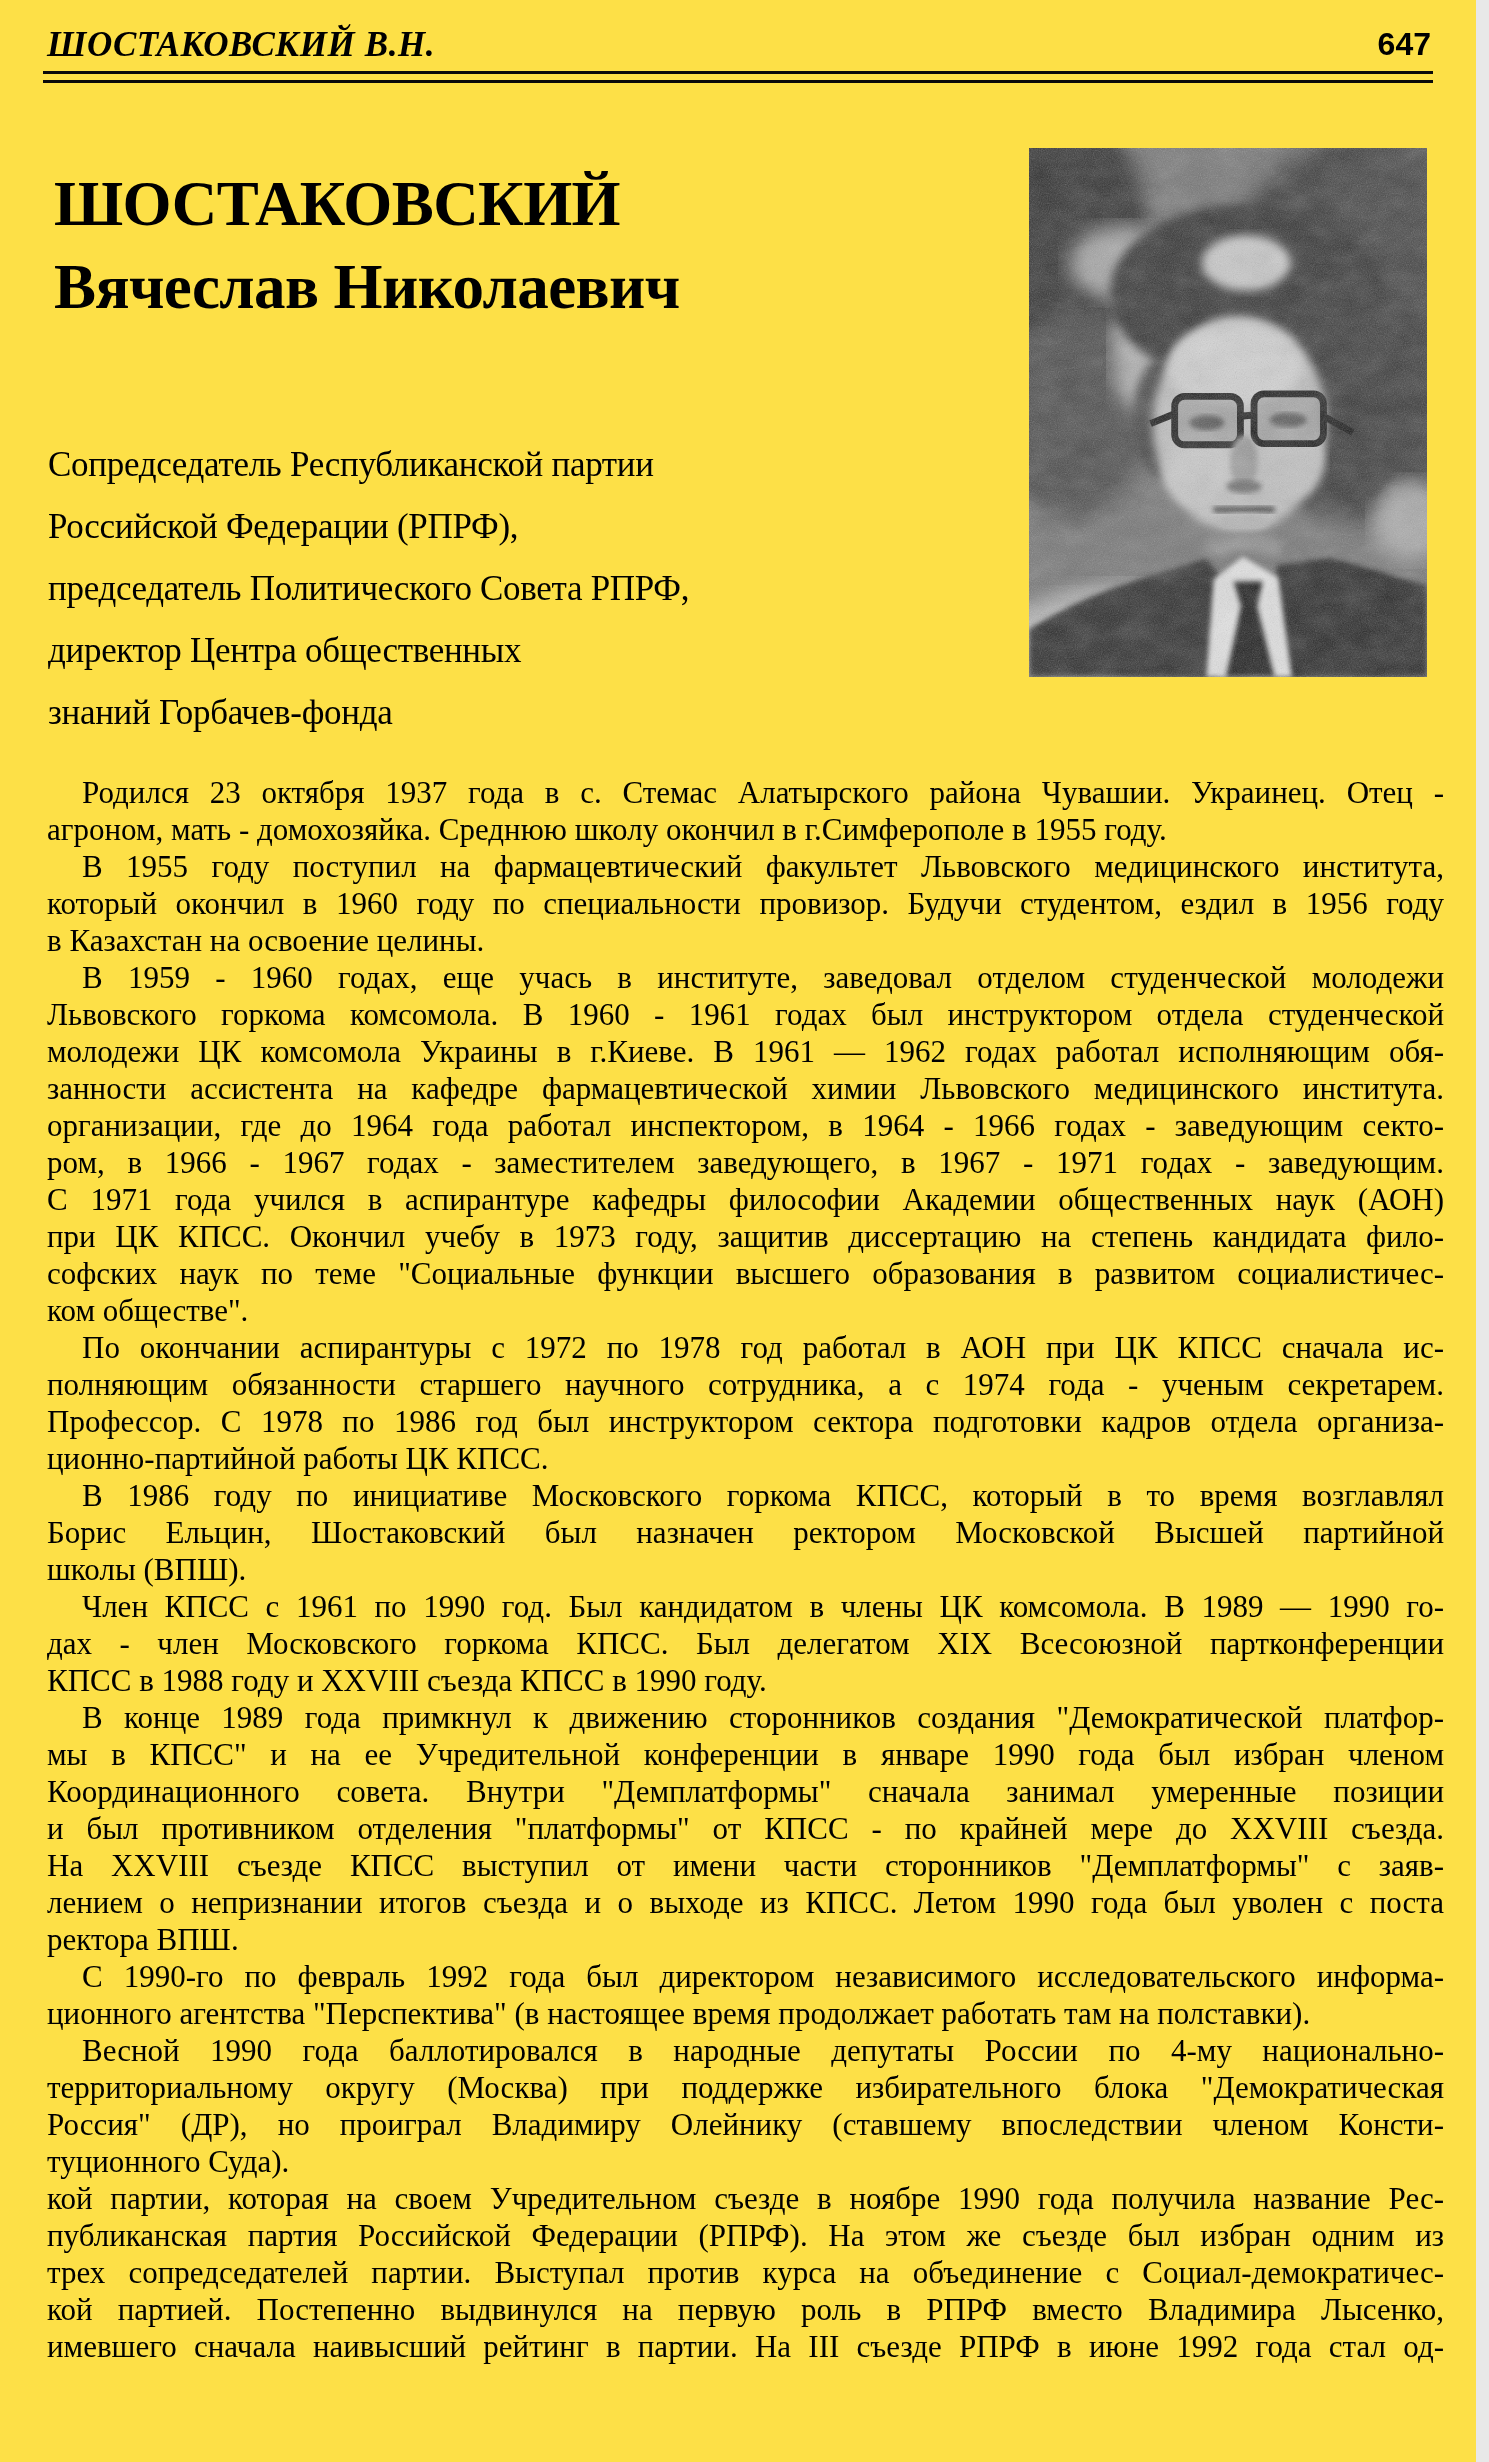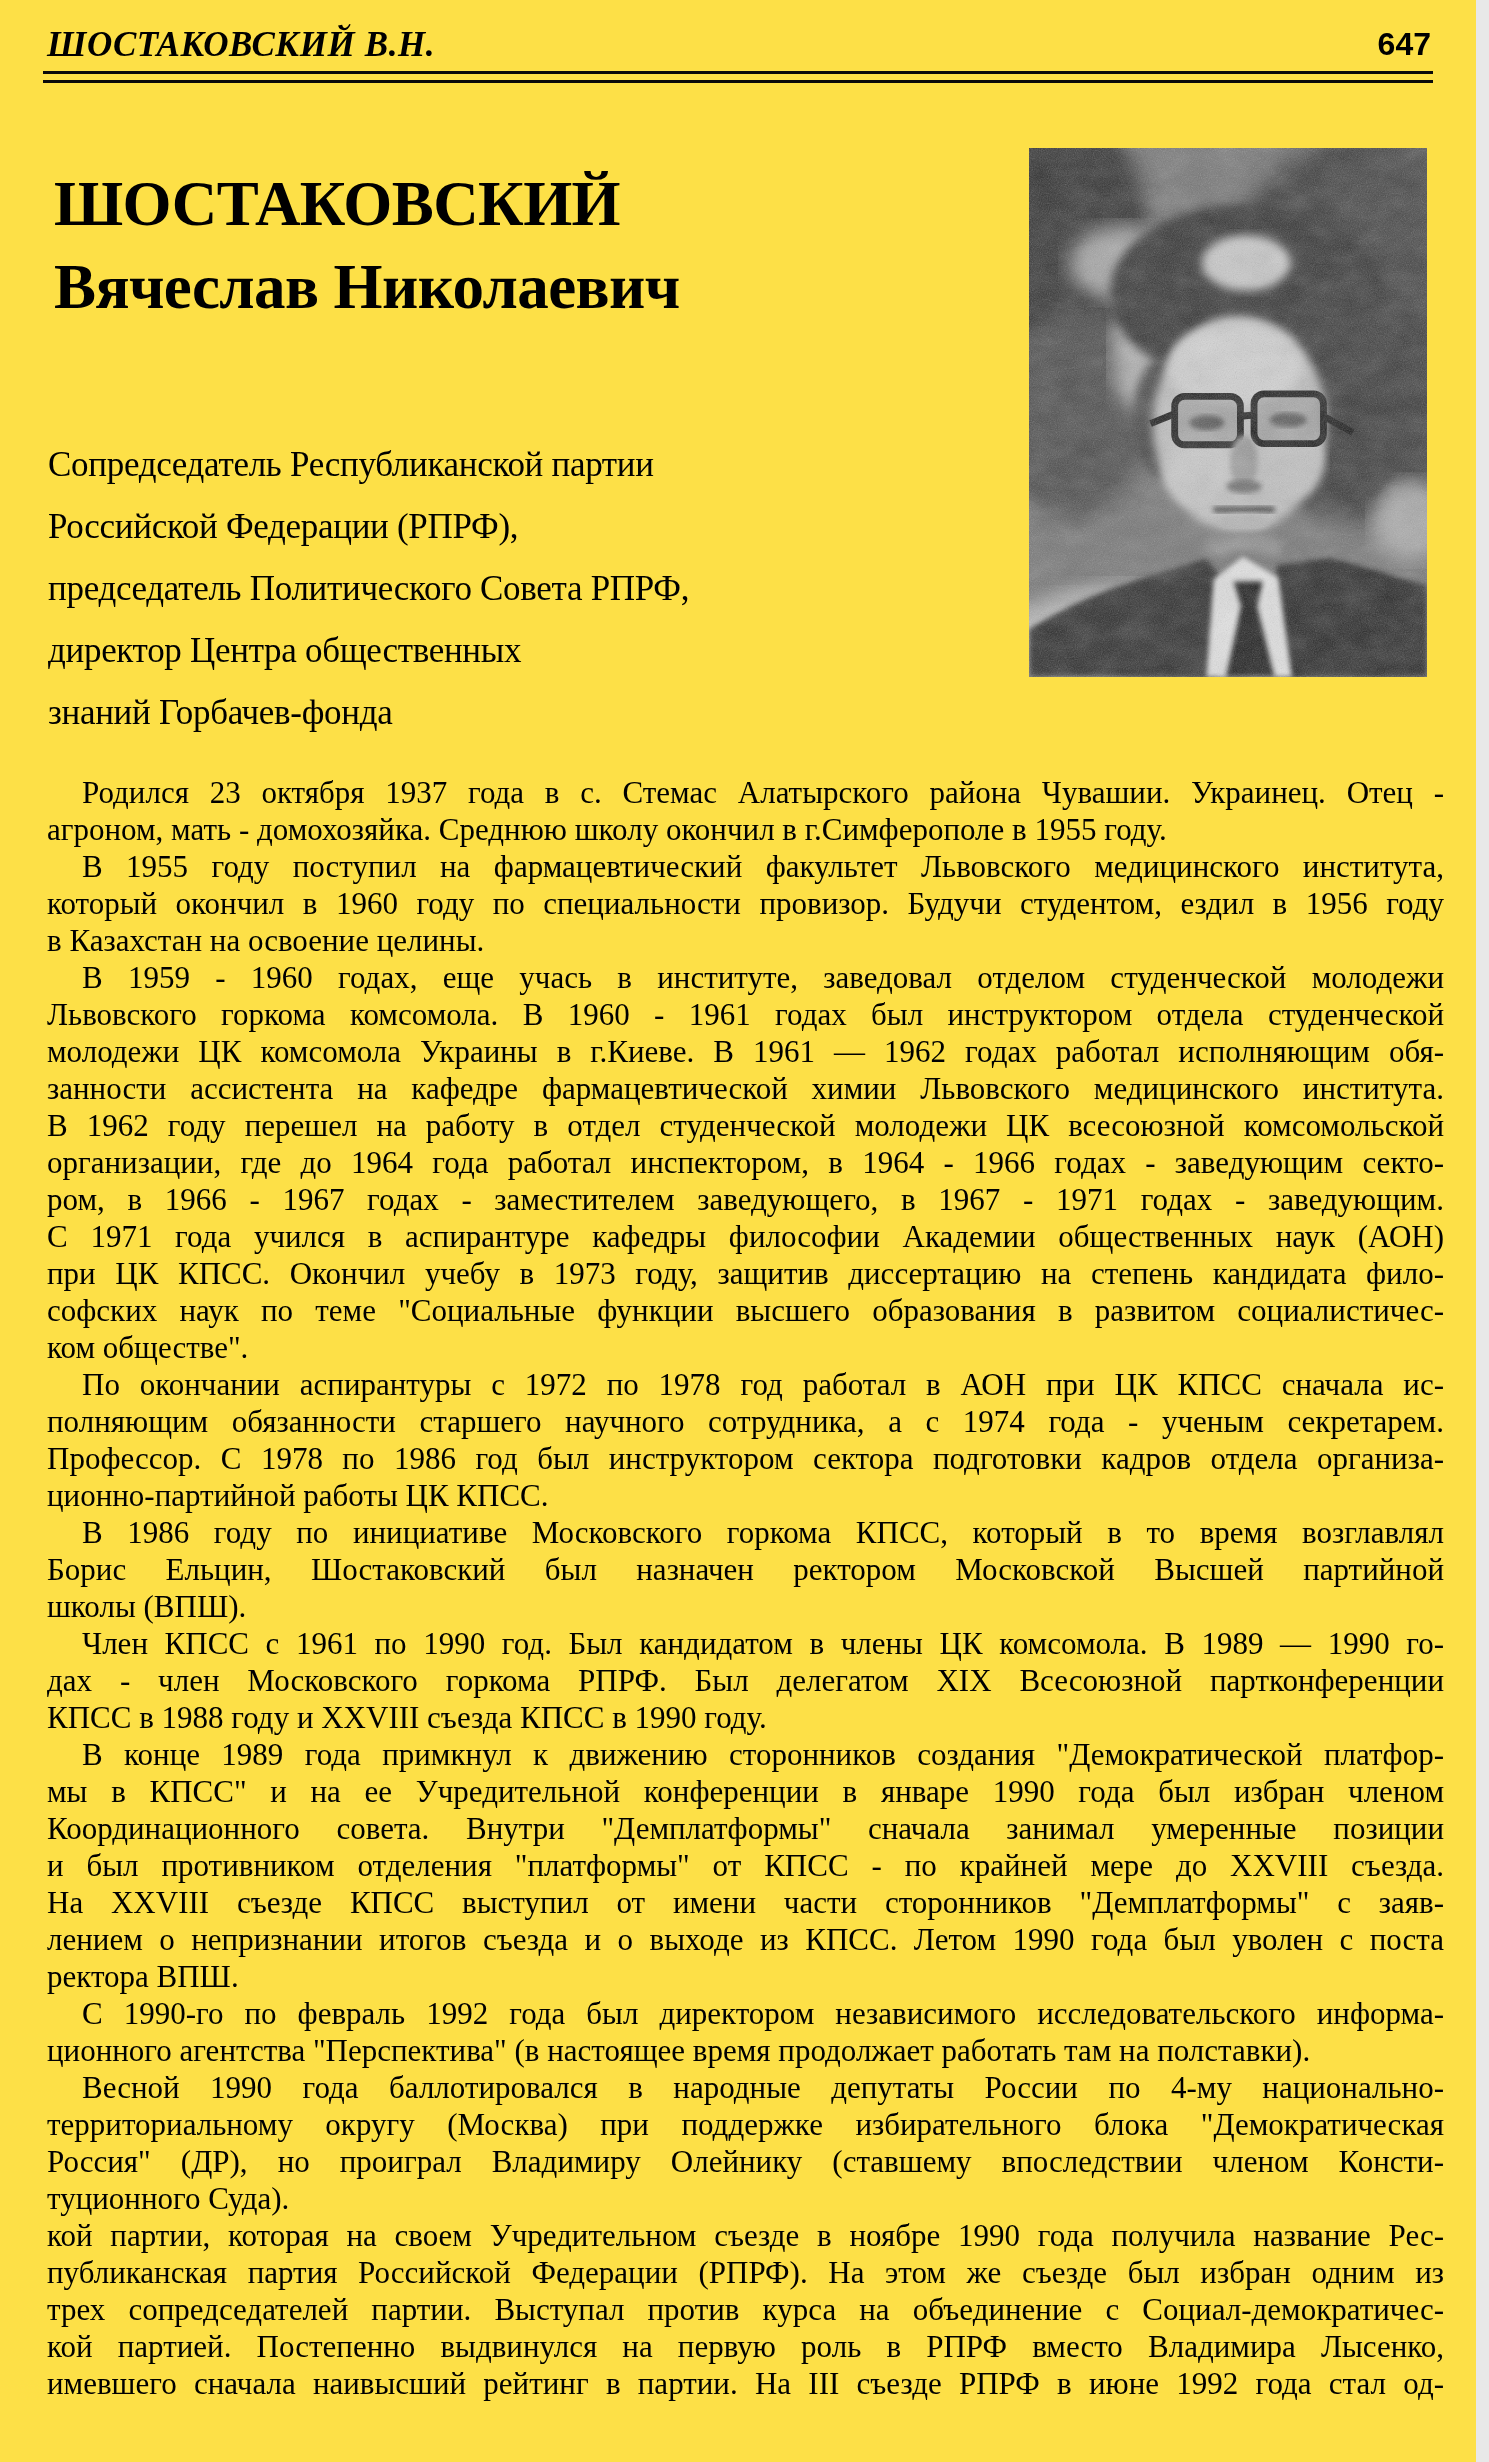--- a/index.html
+++ b/index.html
@@ -141,36 +141,35 @@
   <div class="body-text">
       <div class="line first">Родился 23 октября 1937 года в с. Стемас Алатырского района Чувашии. Украинец. Отец -</div>
       <div class="line last">агроном, мать - домохозяйка. Среднюю школу окончил в г.Симферополе в 1955 году.</div>
       <div class="line first">В 1955 году поступил на фармацевтический факультет Львовского медицинского института,</div>
       <div class="line">который окончил в 1960 году по специальности провизор. Будучи студентом, ездил в 1956 году</div>
       <div class="line last">в Казахстан на освоение целины.</div>
       <div class="line first">В 1959 - 1960 годах, еще учась в институте, заведовал отделом студенческой молодежи</div>
       <div class="line">Львовского горкома комсомола. В 1960 - 1961 годах был инструктором отдела студенческой</div>
       <div class="line">молодежи ЦК комсомола Украины в г.Киеве. В 1961 — 1962 годах работал исполняющим обя-</div>
       <div class="line">занности ассистента на кафедре фармацевтической химии Львовского медицинского института.</div>
-      <div class="line">В 1962 году перешел на работу в отдел студенческой молодежи ЦК всесоюзной комсомольской</div>
       <div class="line">организации, где до 1964 года работал инспектором, в 1964 - 1966 годах - заведующим секто-</div>
       <div class="line">ром, в 1966 - 1967 годах - заместителем заведующего, в 1967 - 1971 годах - заведующим.</div>
       <div class="line">С 1971 года учился в аспирантуре кафедры философии Академии общественных наук (АОН)</div>
       <div class="line">при ЦК КПСС. Окончил учебу в 1973 году, защитив диссертацию на степень кандидата фило-</div>
       <div class="line">софских наук по теме "Социальные функции высшего образования в развитом социалистичес-</div>
       <div class="line last">ком обществе".</div>
       <div class="line first">По окончании аспирантуры с 1972 по 1978 год работал в АОН при ЦК КПСС сначала ис-</div>
       <div class="line">полняющим обязанности старшего научного сотрудника, а с 1974 года - ученым секретарем.</div>
       <div class="line">Профессор. С 1978 по 1986 год был инструктором сектора подготовки кадров отдела организа-</div>
       <div class="line last">ционно-партийной работы ЦК КПСС.</div>
       <div class="line first">В 1986 году по инициативе Московского горкома КПСС, который в то время возглавлял</div>
       <div class="line">Борис Ельцин, Шостаковский был назначен ректором Московской Высшей партийной</div>
       <div class="line last">школы (ВПШ).</div>
       <div class="line first">Член КПСС с 1961 по 1990 год. Был кандидатом в члены ЦК комсомола. В 1989 — 1990 го-</div>
-      <div class="line">дах - член Московского горкома РПРФ. Был делегатом XIX Всесоюзной партконференции</div>
+      <div class="line">дах - член Московского горкома КПСС. Был делегатом XIX Всесоюзной партконференции</div>
       <div class="line last">КПСС в 1988 году и XXVIII съезда КПСС в 1990 году.</div>
       <div class="line first">В конце 1989 года примкнул к движению сторонников создания "Демократической платфор-</div>
       <div class="line">мы в КПСС" и на ее Учредительной конференции в январе 1990 года был избран членом</div>
       <div class="line">Координационного совета. Внутри "Демплатформы" сначала занимал умеренные позиции</div>
       <div class="line">и был противником отделения "платформы" от КПСС - по крайней мере до XXVIII съезда.</div>
       <div class="line">На XXVIII съезде КПСС выступил от имени части сторонников "Демплатформы" с заяв-</div>
       <div class="line">лением о непризнании итогов съезда и о выходе из КПСС. Летом 1990 года был уволен с поста</div>
       <div class="line last">ректора ВПШ.</div>
       <div class="line first">С 1990-го по февраль 1992 года был директором независимого исследовательского информа-</div>
       <div class="line last">ционного агентства "Перспектива" (в настоящее время продолжает работать там на полставки).</div>

